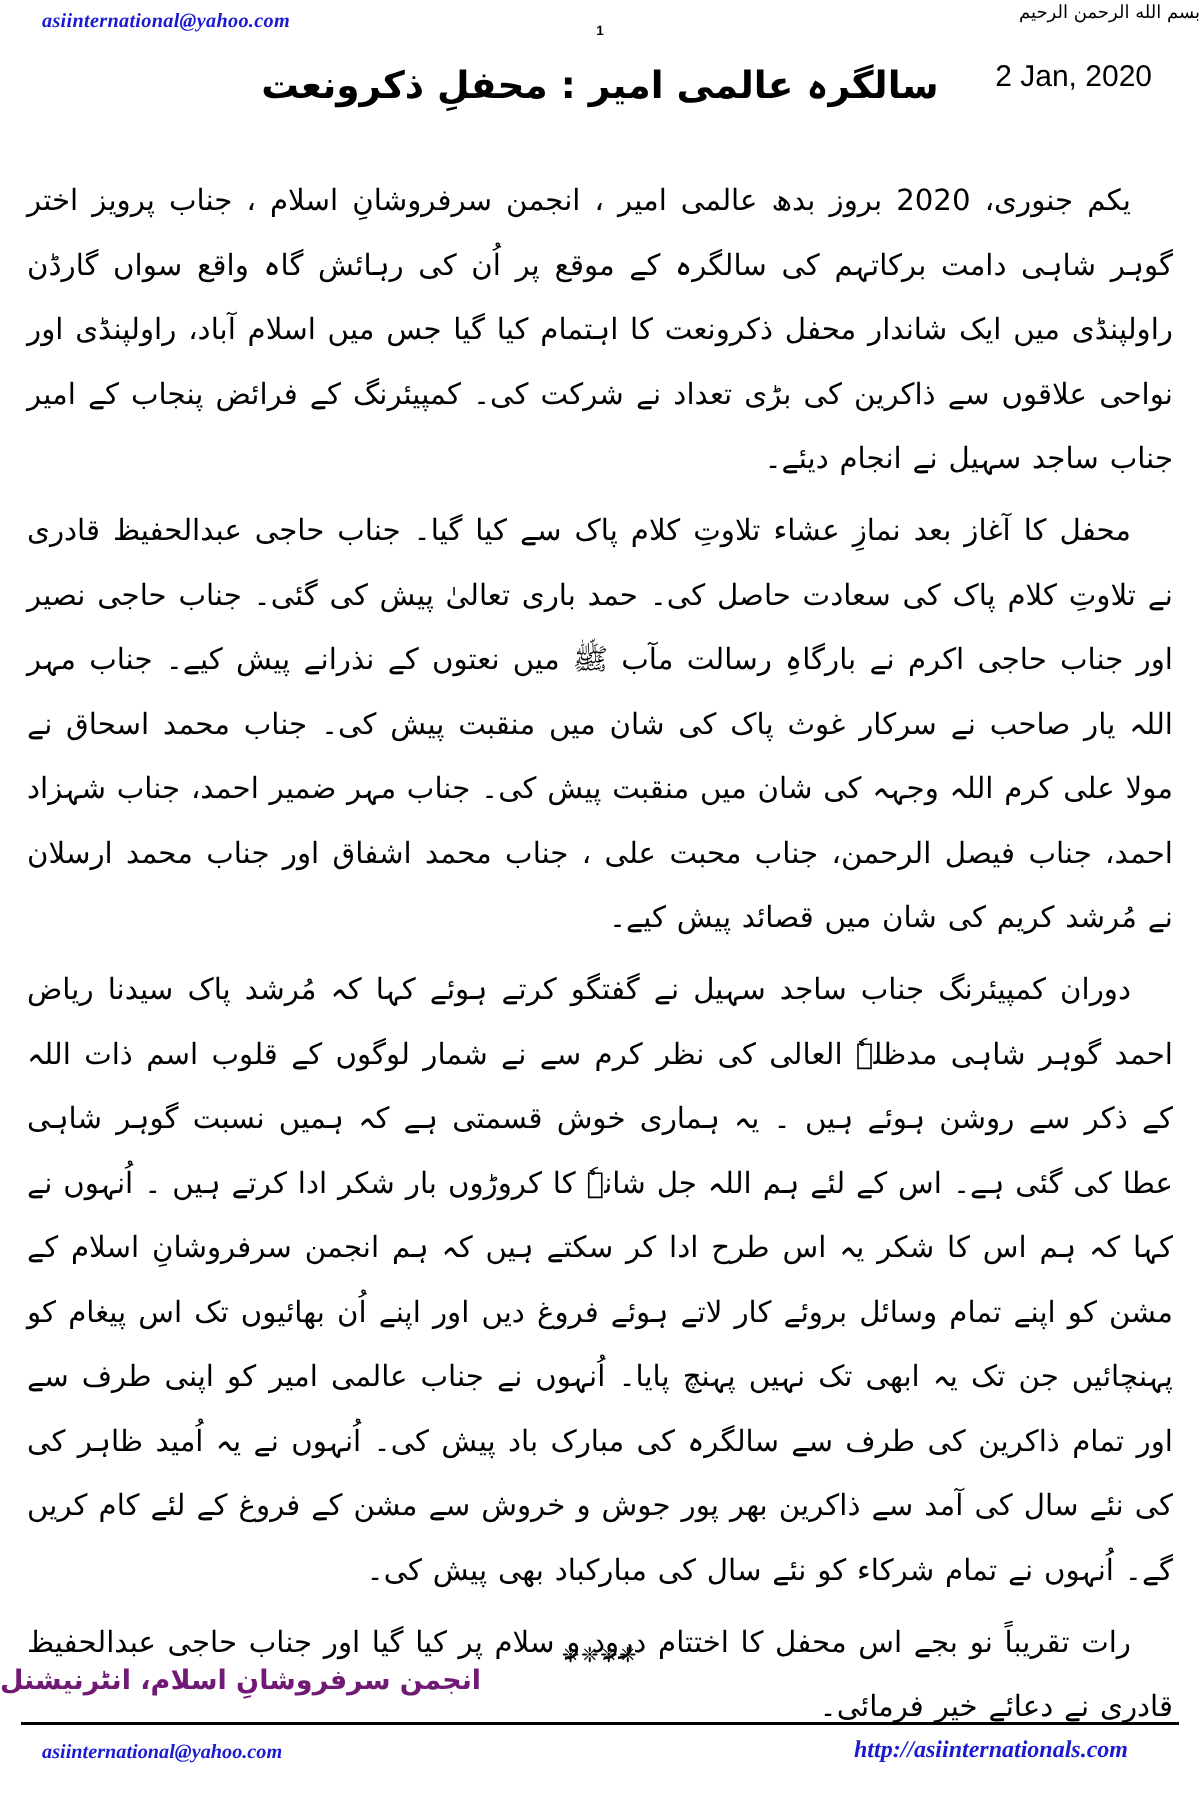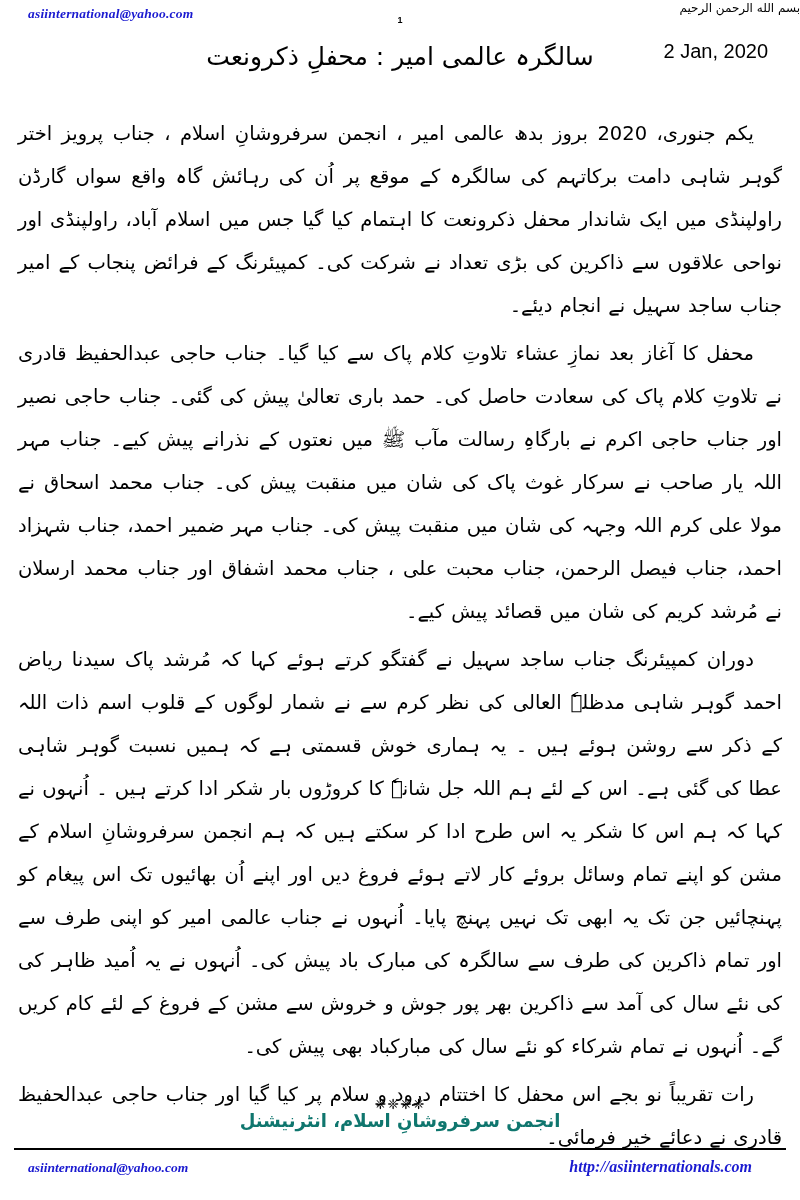--- a/index.html
+++ b/index.html
@@ -74,21 +74,21 @@
   }
   .doc-title {
     position: absolute;
     top: 40px;
     left: 0;
     width: 800px;
     text-align: center;
     direction: rtl;
     font-family: "DejaVu Sans", sans-serif;
     font-size: 25px;
-    font-weight: 400;
+    font-weight: 700;
     line-height: 1.35;
     color: #000;
     white-space: nowrap;
   }
   .doc-date {
     position: absolute;
     top: 40px;
     right: 32px;
     direction: ltr;
     font-family: "Liberation Sans", sans-serif;
@@ -133,26 +133,26 @@
     letter-spacing: 1px;
     color: #000;
   }
   .sep-mid { top: 1096px; }
 
   .org-name {
     position: absolute;
     top: 1110px;
     left: 0;
     width: 800px;
-    text-align: center;
+    text-align: left;
     direction: rtl;
     font-family: "DejaVu Sans", sans-serif;
     font-size: 18px;
     font-weight: bold;
-    color: #0f766e;
+    color: #701a75;
     white-space: nowrap;
   }
 
   .footer-rule {
     position: absolute;
     top: 1148px;
     left: 14px;
     width: 772px;
     height: 2px;
     background: #000;

